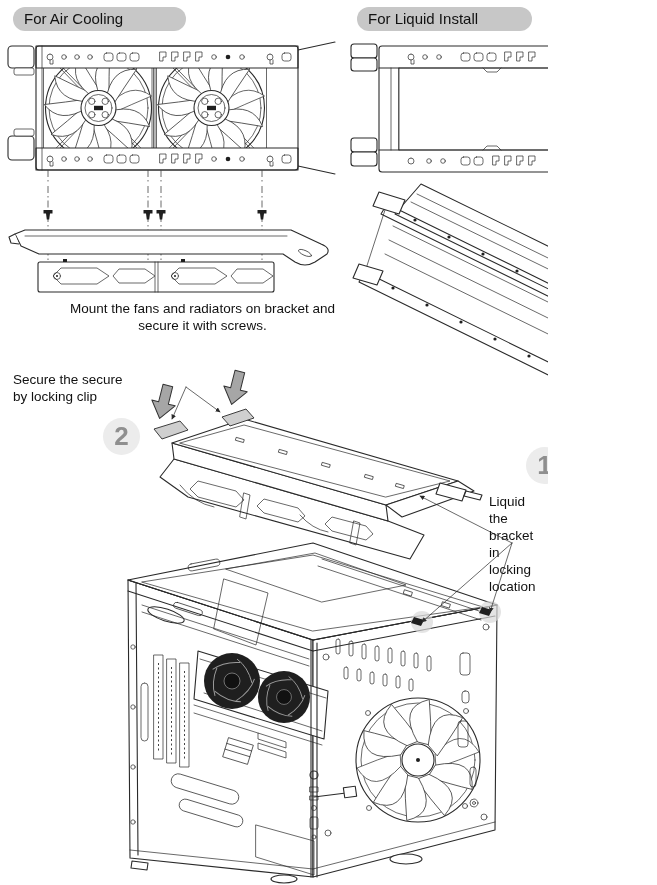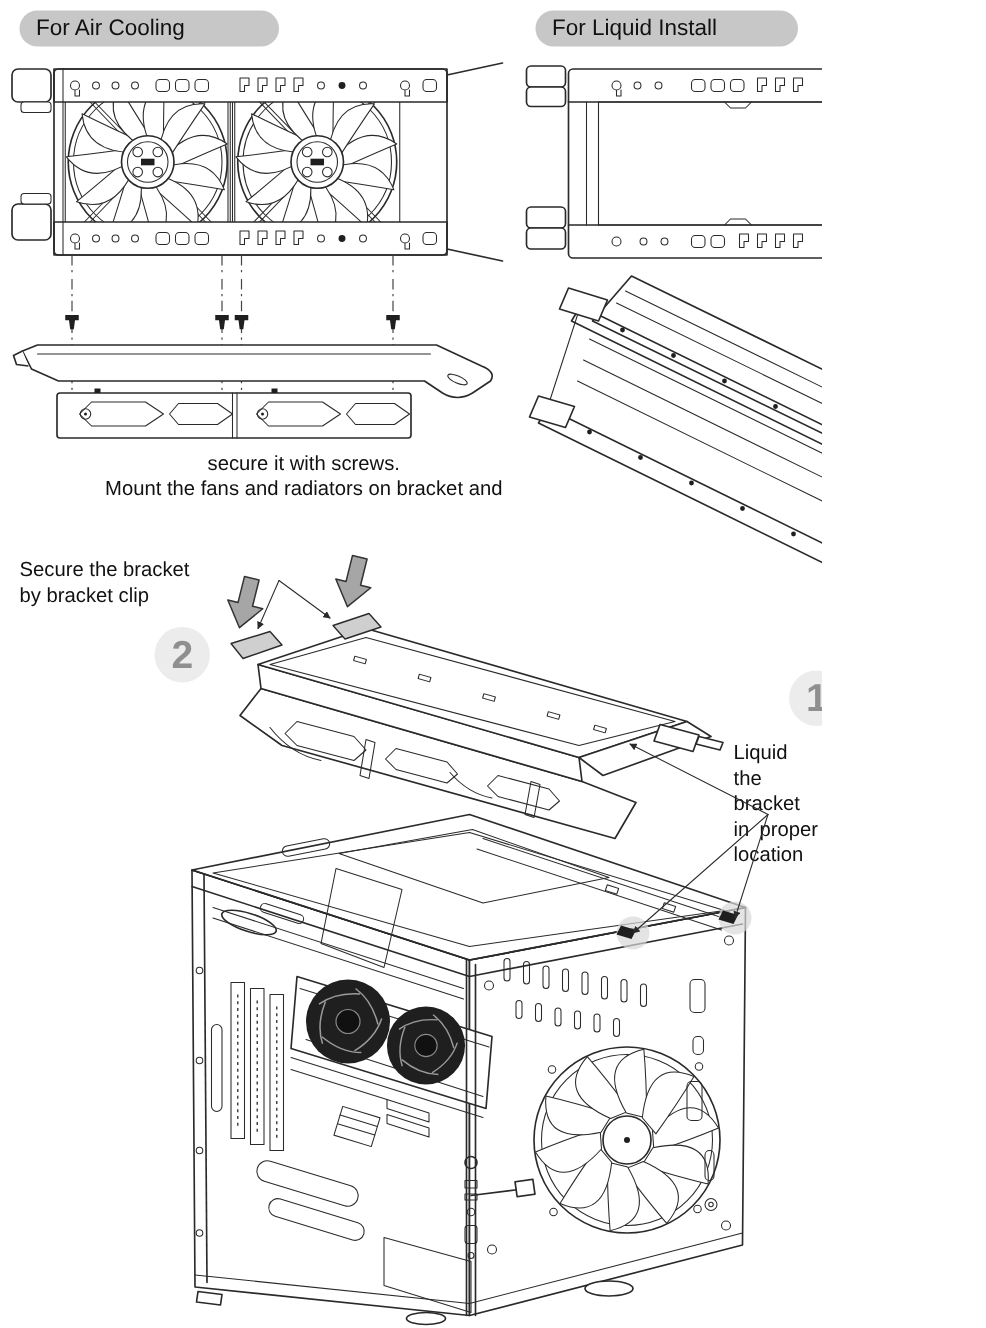--- a/index.html
+++ b/index.html
@@ -173,22 +173,22 @@
                        M166 90 l8 -8 h36 l12 8 -12 8 h-36 z M226 90 l6 -7 h26 l10 7 -10 7 h-26 z"></path>
     <circle cx="52" cy="90" r="3.5" class="l2"></circle>
       <circle cx="52" cy="90" r="1" class="dk"></circle>
     <circle cx="170" cy="90" r="3.5" class="l2"></circle>
       <circle cx="170" cy="90" r="1" class="dk"></circle>
     <rect x="58" y="73" width="4" height="3" class="dk"></rect>
       <rect x="176" y="73" width="4" height="3" class="dk"></rect>
   </svg>
 
   <div class="cap center" style="left:20px;top:300px;width:365px;">
+    <div>Mount the fans and radiators on bracket and</div>
     <div>secure it with screws.</div>
-    <div>Mount the fans and radiators on bracket and</div>
   </div>
 
   <svg class="fig" style="left:357px;top:168px;" width="300" height="235" viewBox="0 0 300 235">
 
     <path class="fw" d="M64 16 L240 102 L214 132 L38 46 Z"></path>
     <path class="l2" d="M60 26 L232 110 M54 34 L226 118"></path>
     <path class="fw" d="M240 102 L254 118 L232 186 L214 132 Z"></path>
 
     <path class="l2" d="M36 58 L248 162 M32 72 L244 176 M28 86 L240 190"></path>
 
@@ -221,22 +221,22 @@
       <circle cx="36" cy="120" r="1.6"></circle>
         <circle cx="70" cy="137" r="1.6"></circle>
         <circle cx="104" cy="154" r="1.6"></circle>
       <circle cx="138" cy="171" r="1.6"></circle>
         <circle cx="172" cy="188" r="1.6"></circle>
         <circle cx="206" cy="205" r="1.6"></circle>
     </g>
   </svg>
 
   <div class="cap" style="left:13px;top:371px;">
-    <div>Secure the bracket</div>
-    <div>by bracket clip</div>
+    <div>Secure the secure</div>
+    <div>by locking clip</div>
   </div>
 
   <div class="step" style="left:103px;top:418px;">
     <span>2</span>
   </div>
 
   <svg class="fig" style="left:140px;top:385px;" width="360" height="190" viewBox="0 0 360 190">
     <defs>
       <marker id="ah" viewBox="0 0 10 10" refX="9" refY="5" markerWidth="7" markerHeight="7" orient="auto">
         <path d="M0 0 L10 5 L0 10 z" fill="#2a2a2a"></path>
@@ -275,21 +275,21 @@
     <path class="l2" d="M46 2 L32 34" marker-end="url(#ah)"></path>
     <path class="l2" d="M46 2 L80 27" marker-end="url(#ah)"></path>
   </svg>
 
   <div class="step" style="left:526px;top:447px;">
     <span>1</span>
   </div>
 
   <div class="cap" style="left:489px;top:493px;word-spacing:3px;">
     <div>Liquid the bracket</div>
-    <div>in proper location</div>
+    <div>in locking location</div>
   </div>
 
   <svg class="fig" style="left:108px;top:535px;" width="420" height="350" viewBox="0 0 420 350">
     <defs>
       <pattern id="hexp" width="7" height="6.2" patternUnits="userSpaceOnUse">
         <circle cx="3.5" cy="3.1" r="2" fill="none" stroke="#2a2a2a" stroke-width=".5"></circle>
       </pattern>
       <pattern id="diagp" width="6" height="6" patternUnits="userSpaceOnUse">
         <path d="M0 6 L6 0 M0 0 L6 6" stroke="#2a2a2a" stroke-width=".5" fill="none"></path>
       </pattern>

